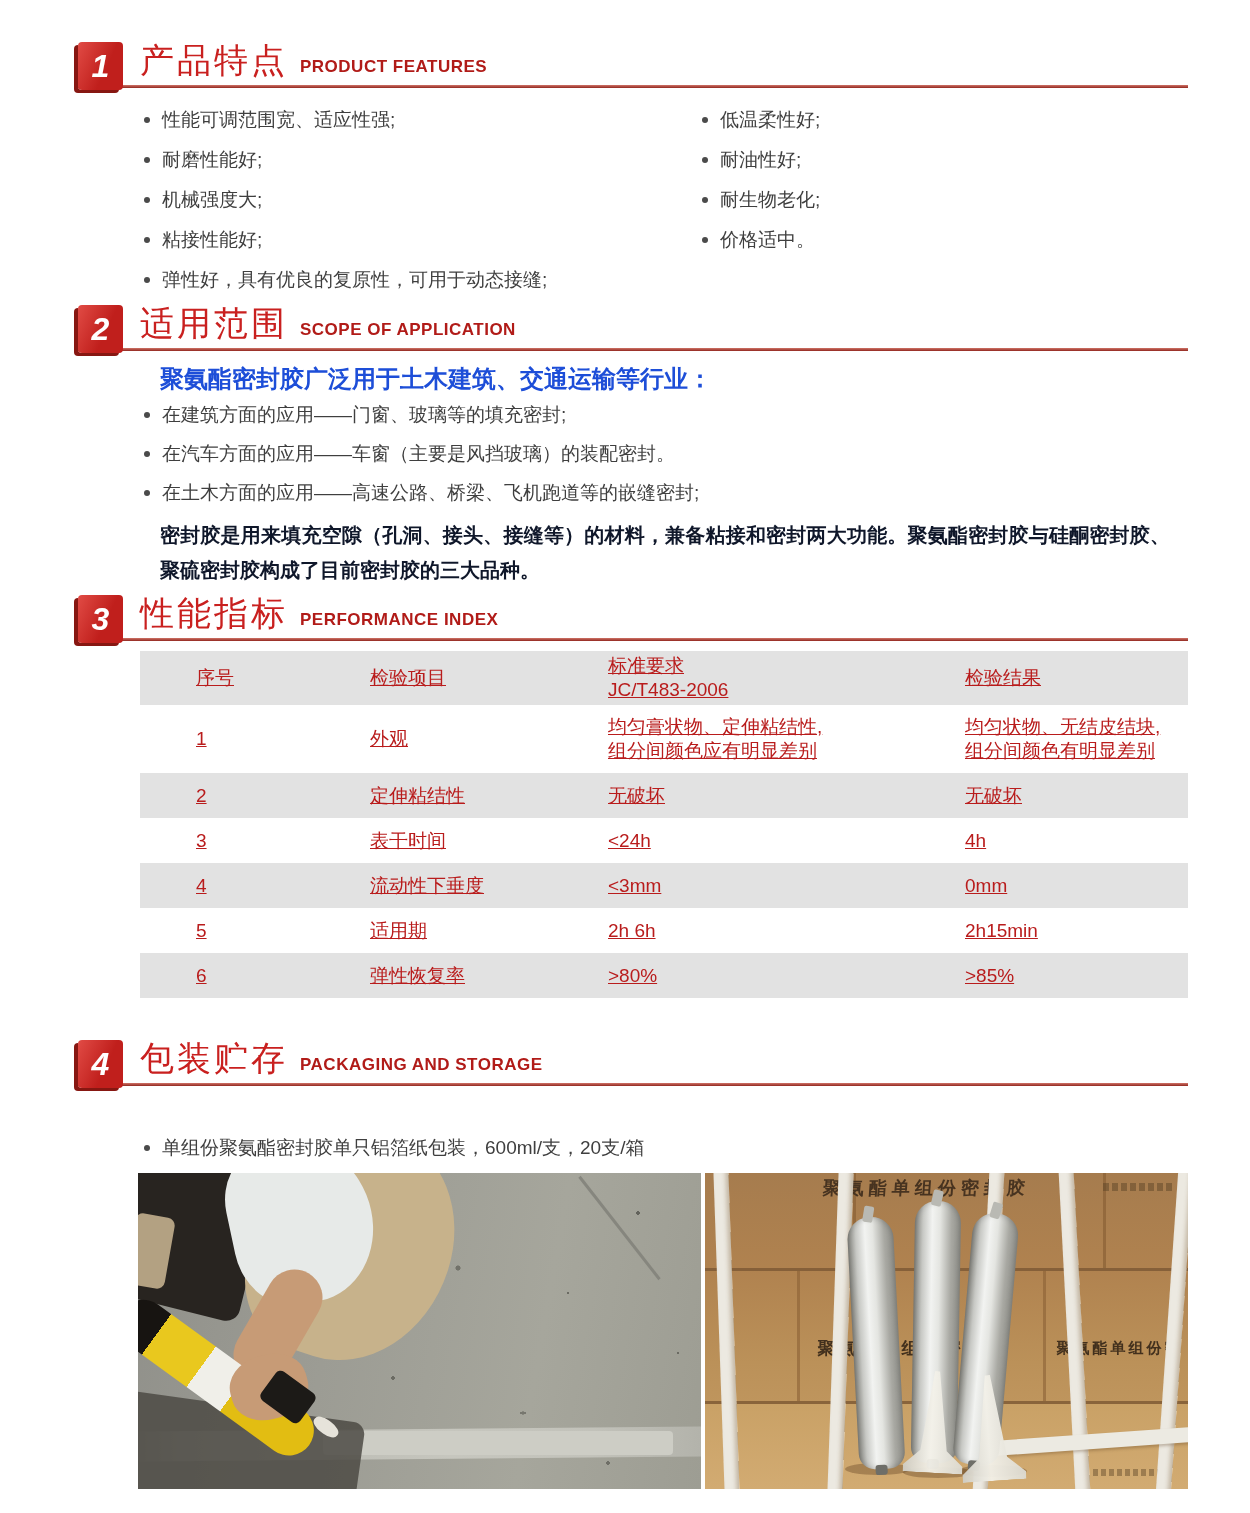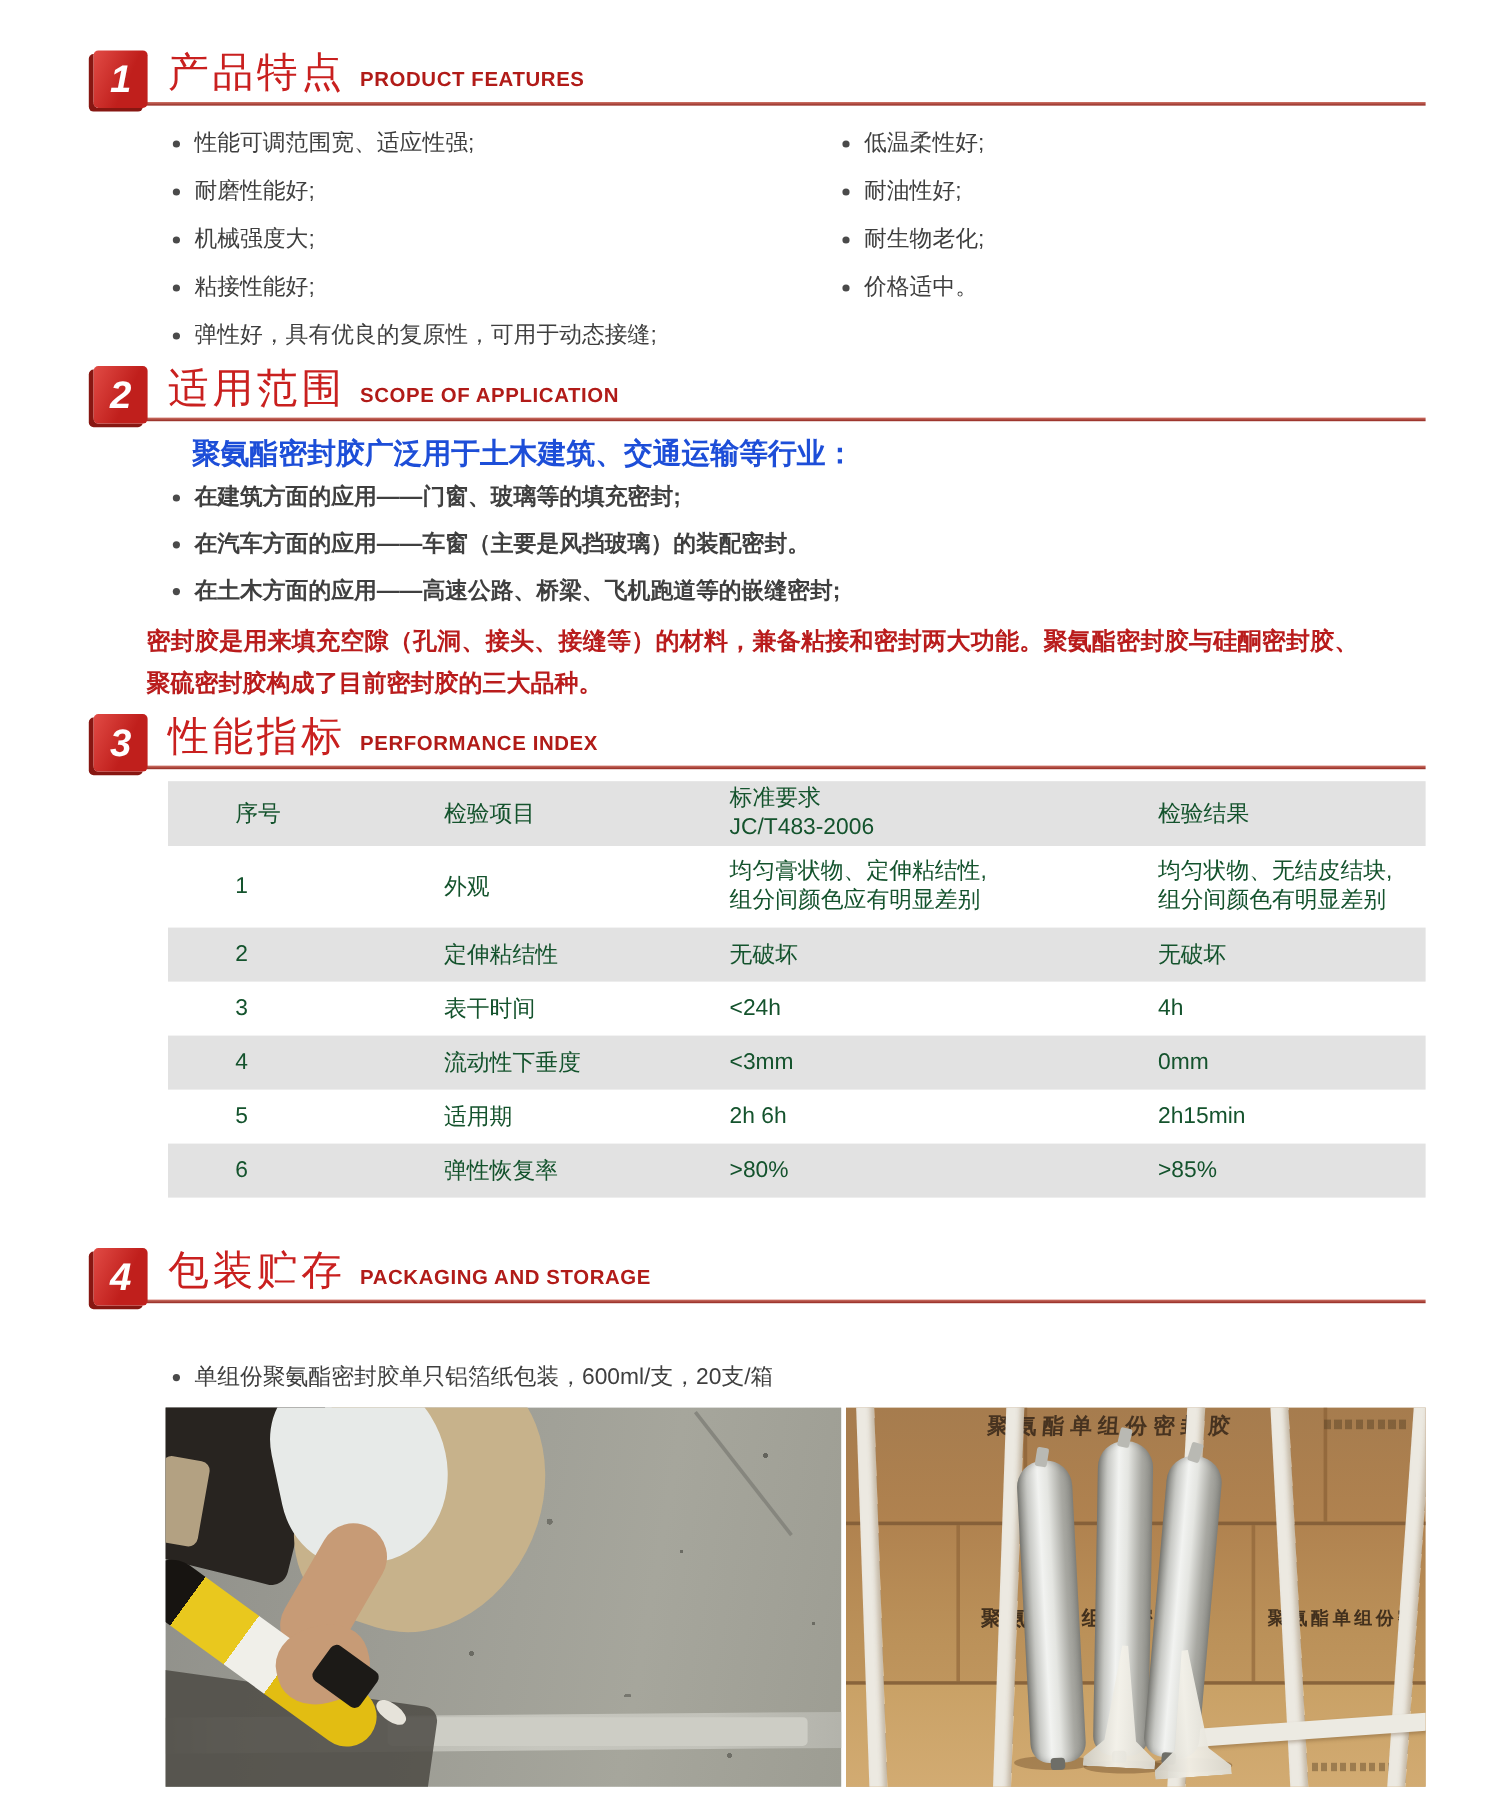--- a/index.html
+++ b/index.html
@@ -26,24 +26,24 @@
   .title-en { font-size:17px; font-weight:bold; color:#b11b18; letter-spacing:.5px; }
   
   .bullets { list-style:none; }
   .bullets li { position:relative; padding-left:22px; font-size:19px; line-height:40px; white-space:nowrap; }
   .bullets li::before { content:""; position:absolute; left:4px; top:17px; width:6px; height:6px; border-radius:50%; background:#4a4a4a; }
   .cols { display:flex; margin:10px 0 0 62px; }
   .col-left { width:558px; }
   
   .intro { margin:12px 0 0 82px; font-size:24px; font-weight:bold; color:#1d4ed8; line-height:28px; }
   .sec2 .bullets { margin:2px 0 0 62px; }
-  .sec2 .bullets li { line-height:39px;font-weight:bold; }
-  .para { margin:6px 0 0 44px; width:1010px; font-size:20px; font-weight:bold; color:#b91c1c; line-height:35px; text-align:justify; }
-  
-  .ptable { margin:8px 0 0 62px; width:1048px; border-collapse:collapse; font-size:19px; color:#14532d; table-layout:fixed; }
+  .sec2 .bullets li { line-height:39px; }
+  .para { margin:6px 0 0 82px; width:1010px; font-size:20px; font-weight:bold; color:#0f172a; line-height:35px; text-align:justify; }
+  
+  .ptable { margin:8px 0 0 62px; width:1048px; border-collapse:collapse; font-size:19px; color:#b91c1c; table-layout:fixed;text-decoration:underline; }
   .ptable td { vertical-align:middle; font-weight:normal; }
   .ptable .gray { background:#e2e2e2; }
   .c1 { padding-left:56px; } .c2 { padding-left:60px; } .c3 { padding-left:58px; } .c4 { padding-left:65px; }
   .h-row td { height:54px; }
   .r-tall td { height:68px; }
   .r-std td { height:45px; }
   .two-line span { display:block; line-height:24px; }
   
   .sec4 .bullets { margin:4px 0 0 62px; }
   .sec4 .bullets li { line-height:30px;margin-top:45px; }

